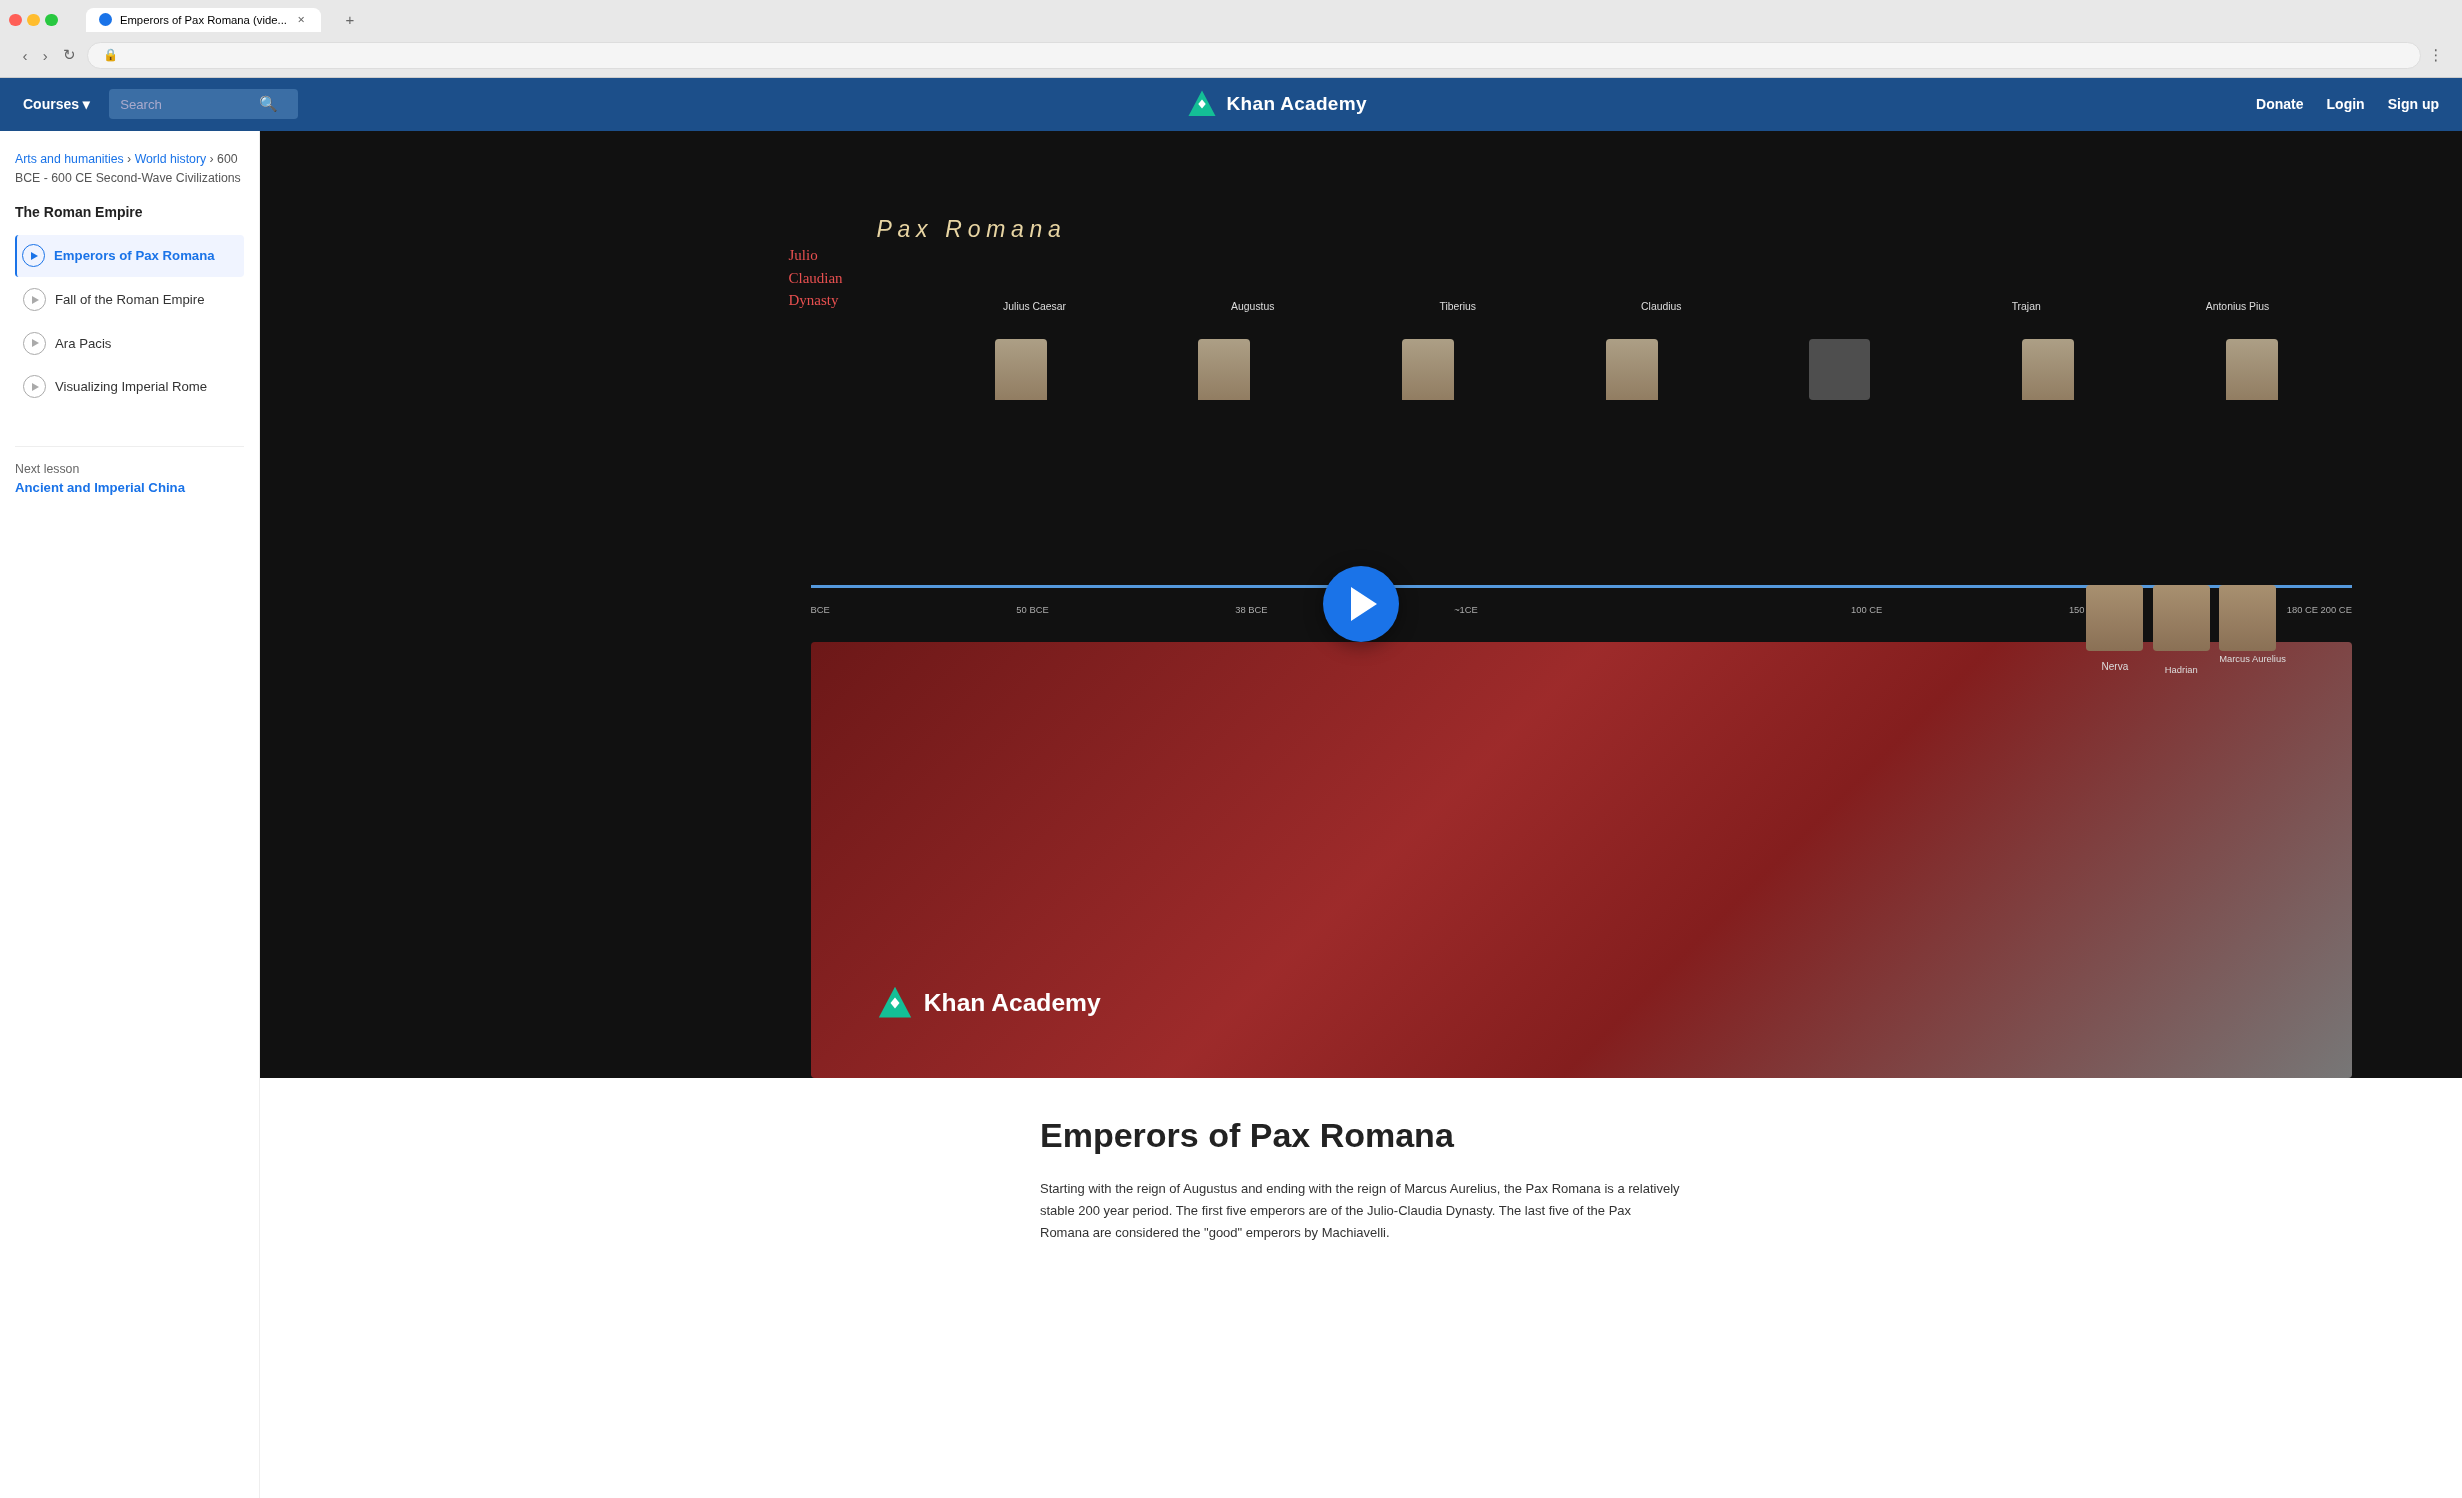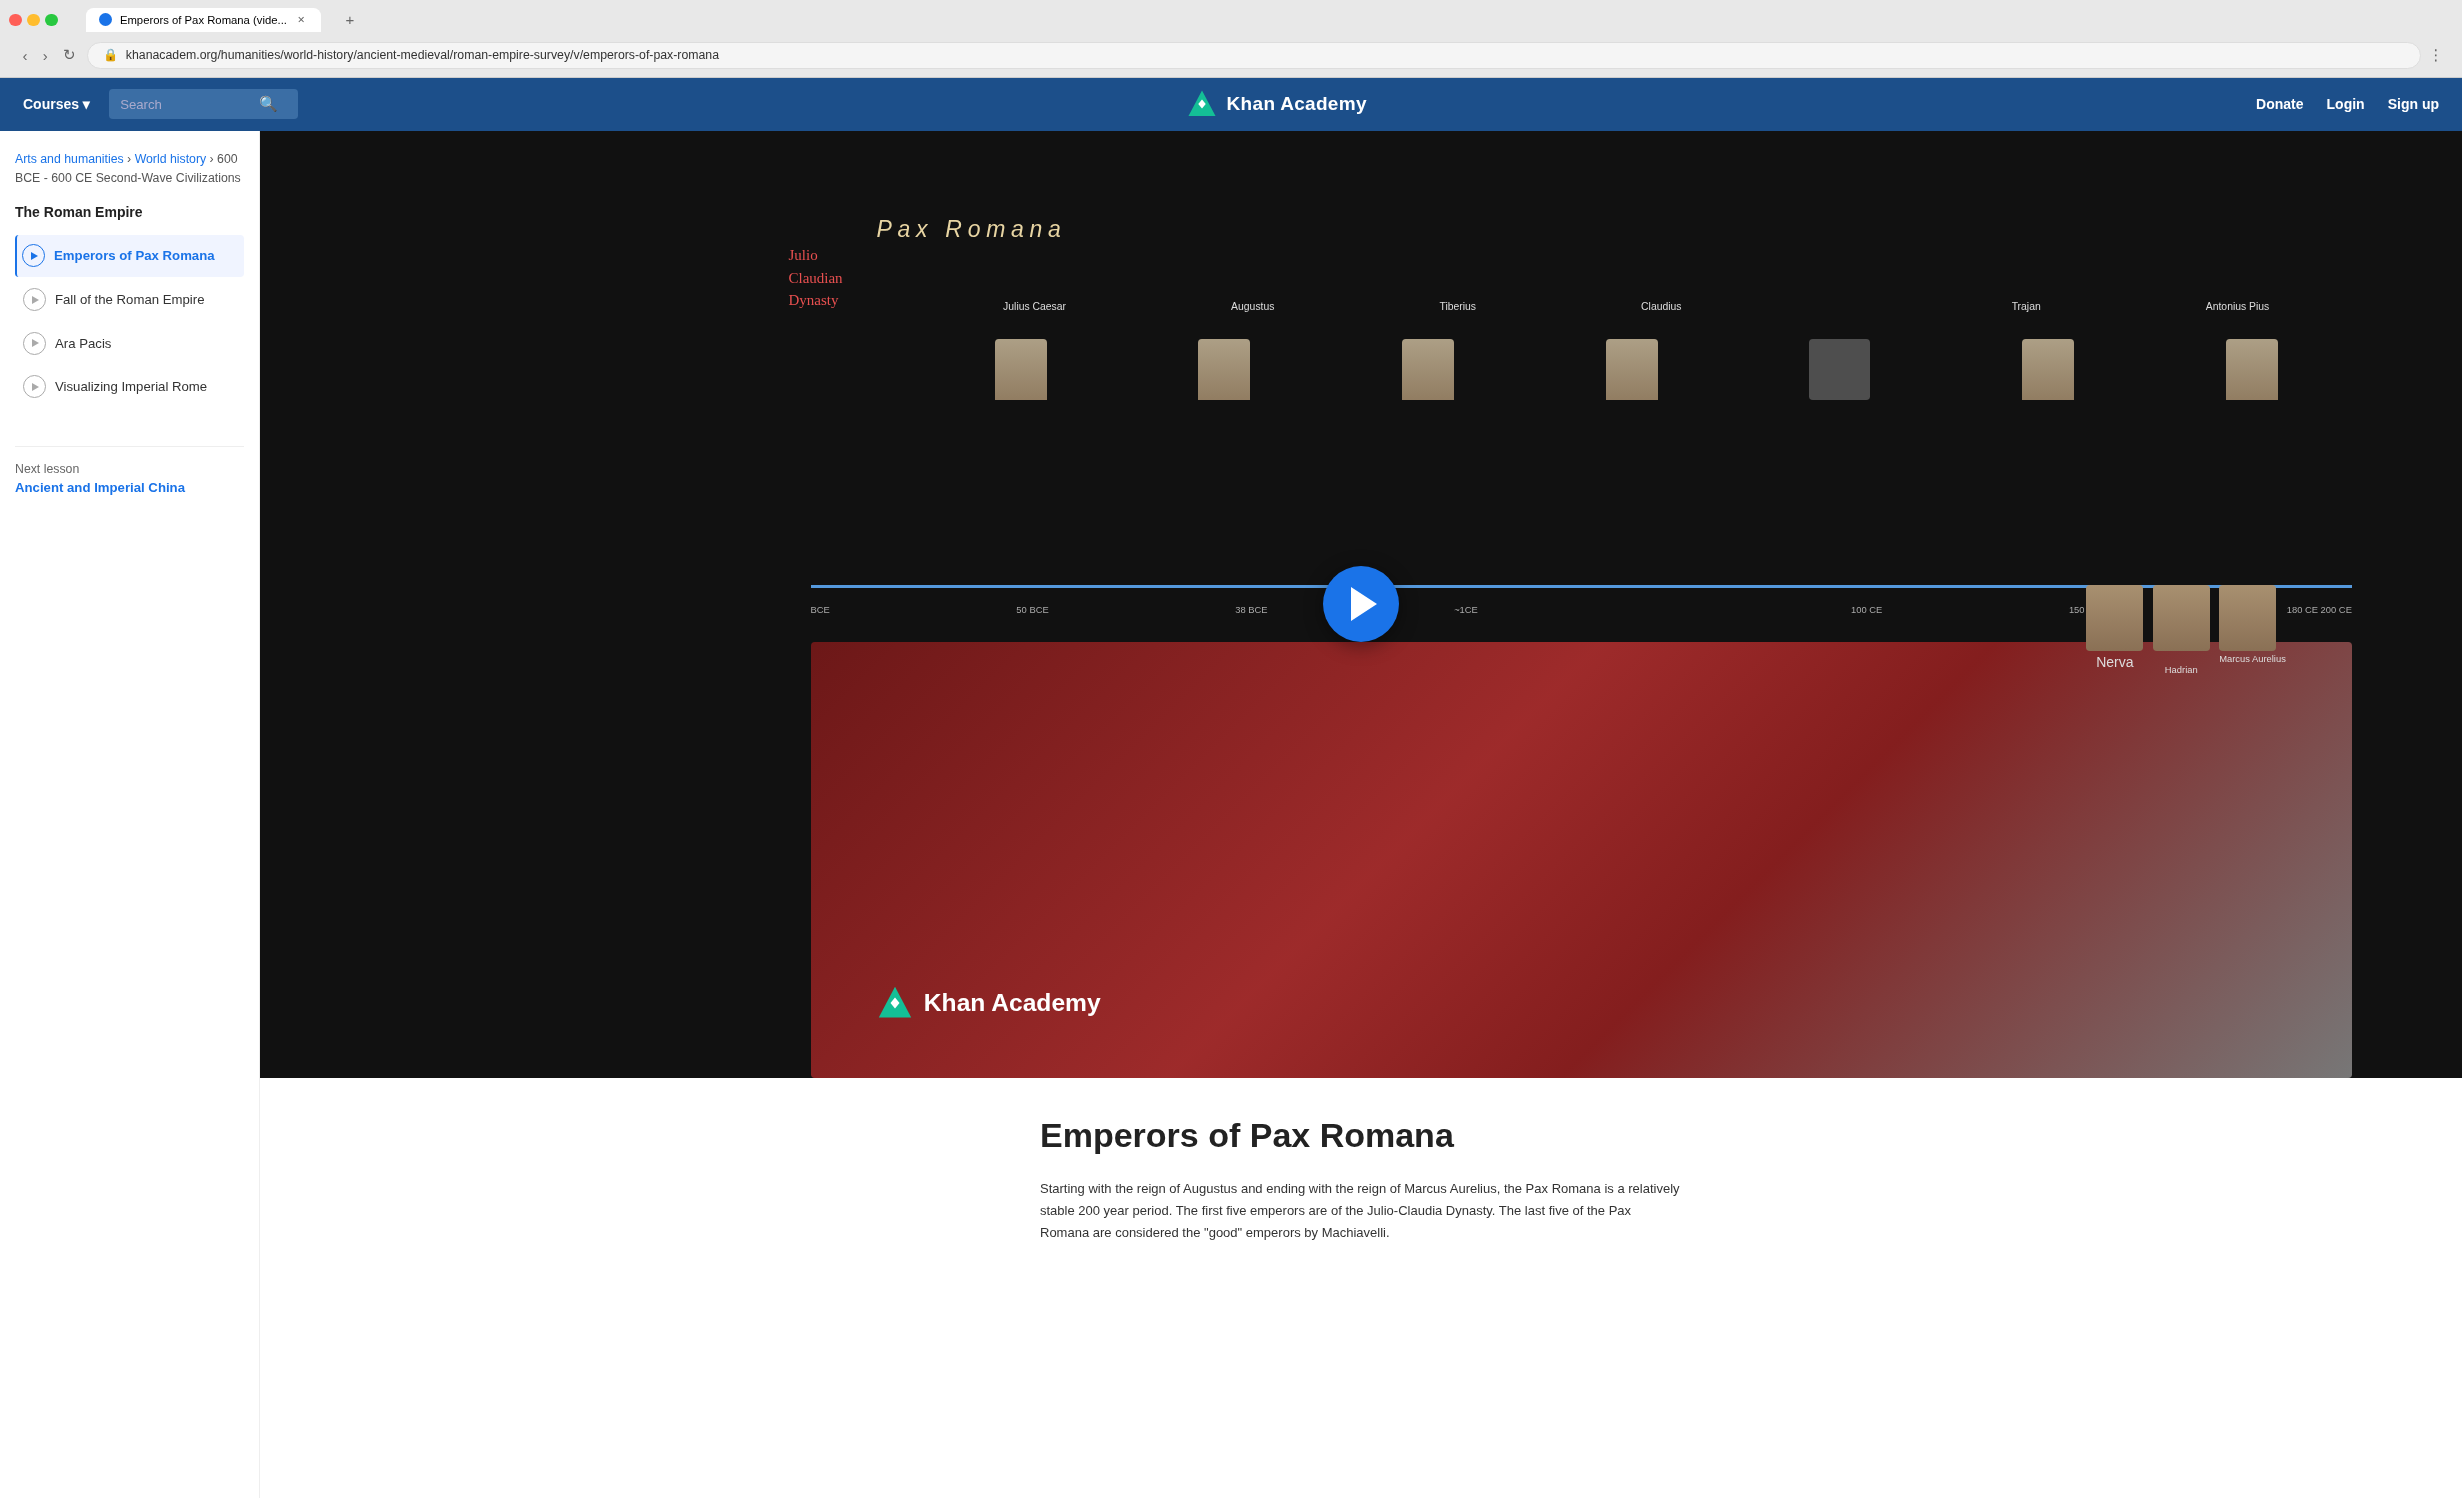--- a/index.html
+++ b/index.html
@@ -245,21 +245,20 @@
       <span class="tab-close">✕</span>
     </div>
     <button class="new-tab">+</button>
   </div>
   <div class="address-bar-row">
     <button class="nav-btn">‹</button>
     <button class="nav-btn">›</button>
     <button class="nav-btn">↻</button>
     <div class="address-bar" style="flex:1;">
       <span class="lock-icon">🔒</span>
-      <span class="address-text">khanacadem.org/humanities/world-history/ancient-medieval/roman-empire-survey/v/emperors-of-pax-romana</span>
     </div>
     <span class="menu-icon">⋮</span>
   </div>
 </div>
 
 <nav class="ka-navbar">
   <div class="ka-courses">
     <span>Courses</span>
     <span>▾</span>
   </div>
@@ -370,21 +369,21 @@
               <span>100 CE</span>
               <span>150 CE</span>
               <span>180 CE 200 CE</span>
           </div>
 
           <div style="position:absolute;bottom:0;left:25%;right:5%;top:54%;background:linear-gradient(135deg,#8b1a1a 0%,#cc3333 40%,#aa2222 60%,#999 100%);opacity:0.75;border-radius:3.8px;"></div>
 
           <div style="position:absolute;top:48%;right:8%;display:flex;gap:9.4px;">
             <div style="text-align:center;">
               <div style="width:57px;height:66px;background:linear-gradient(180deg,#a89070,#8a7055);border-radius:3.8px;"></div>
-              <div style="color:#ddd;font-size:14px;margin-top:3px;">Nerva</div>
+              <div style="color:#ddd;font-size:10px;margin-top:10px;">Nerva</div>
             </div>
             <div style="text-align:center;">
               <div style="width:57px;height:66px;background:linear-gradient(180deg,#a89070,#8a7055);border-radius:3.8px;"></div>
               <div style="color:#ddd;font-size:9.4px;margin-top:13px;">Hadrian</div>
             </div>
             <div style="text-align:center;">
               <div style="width:57px;height:66px;background:linear-gradient(180deg,#a89070,#8a7055);border-radius:3.8px;"></div>
               <div style="color:#ddd;font-size:9.4px;margin-top:1.9px;">Marcus Aurelius</div>
             </div>
           </div>

